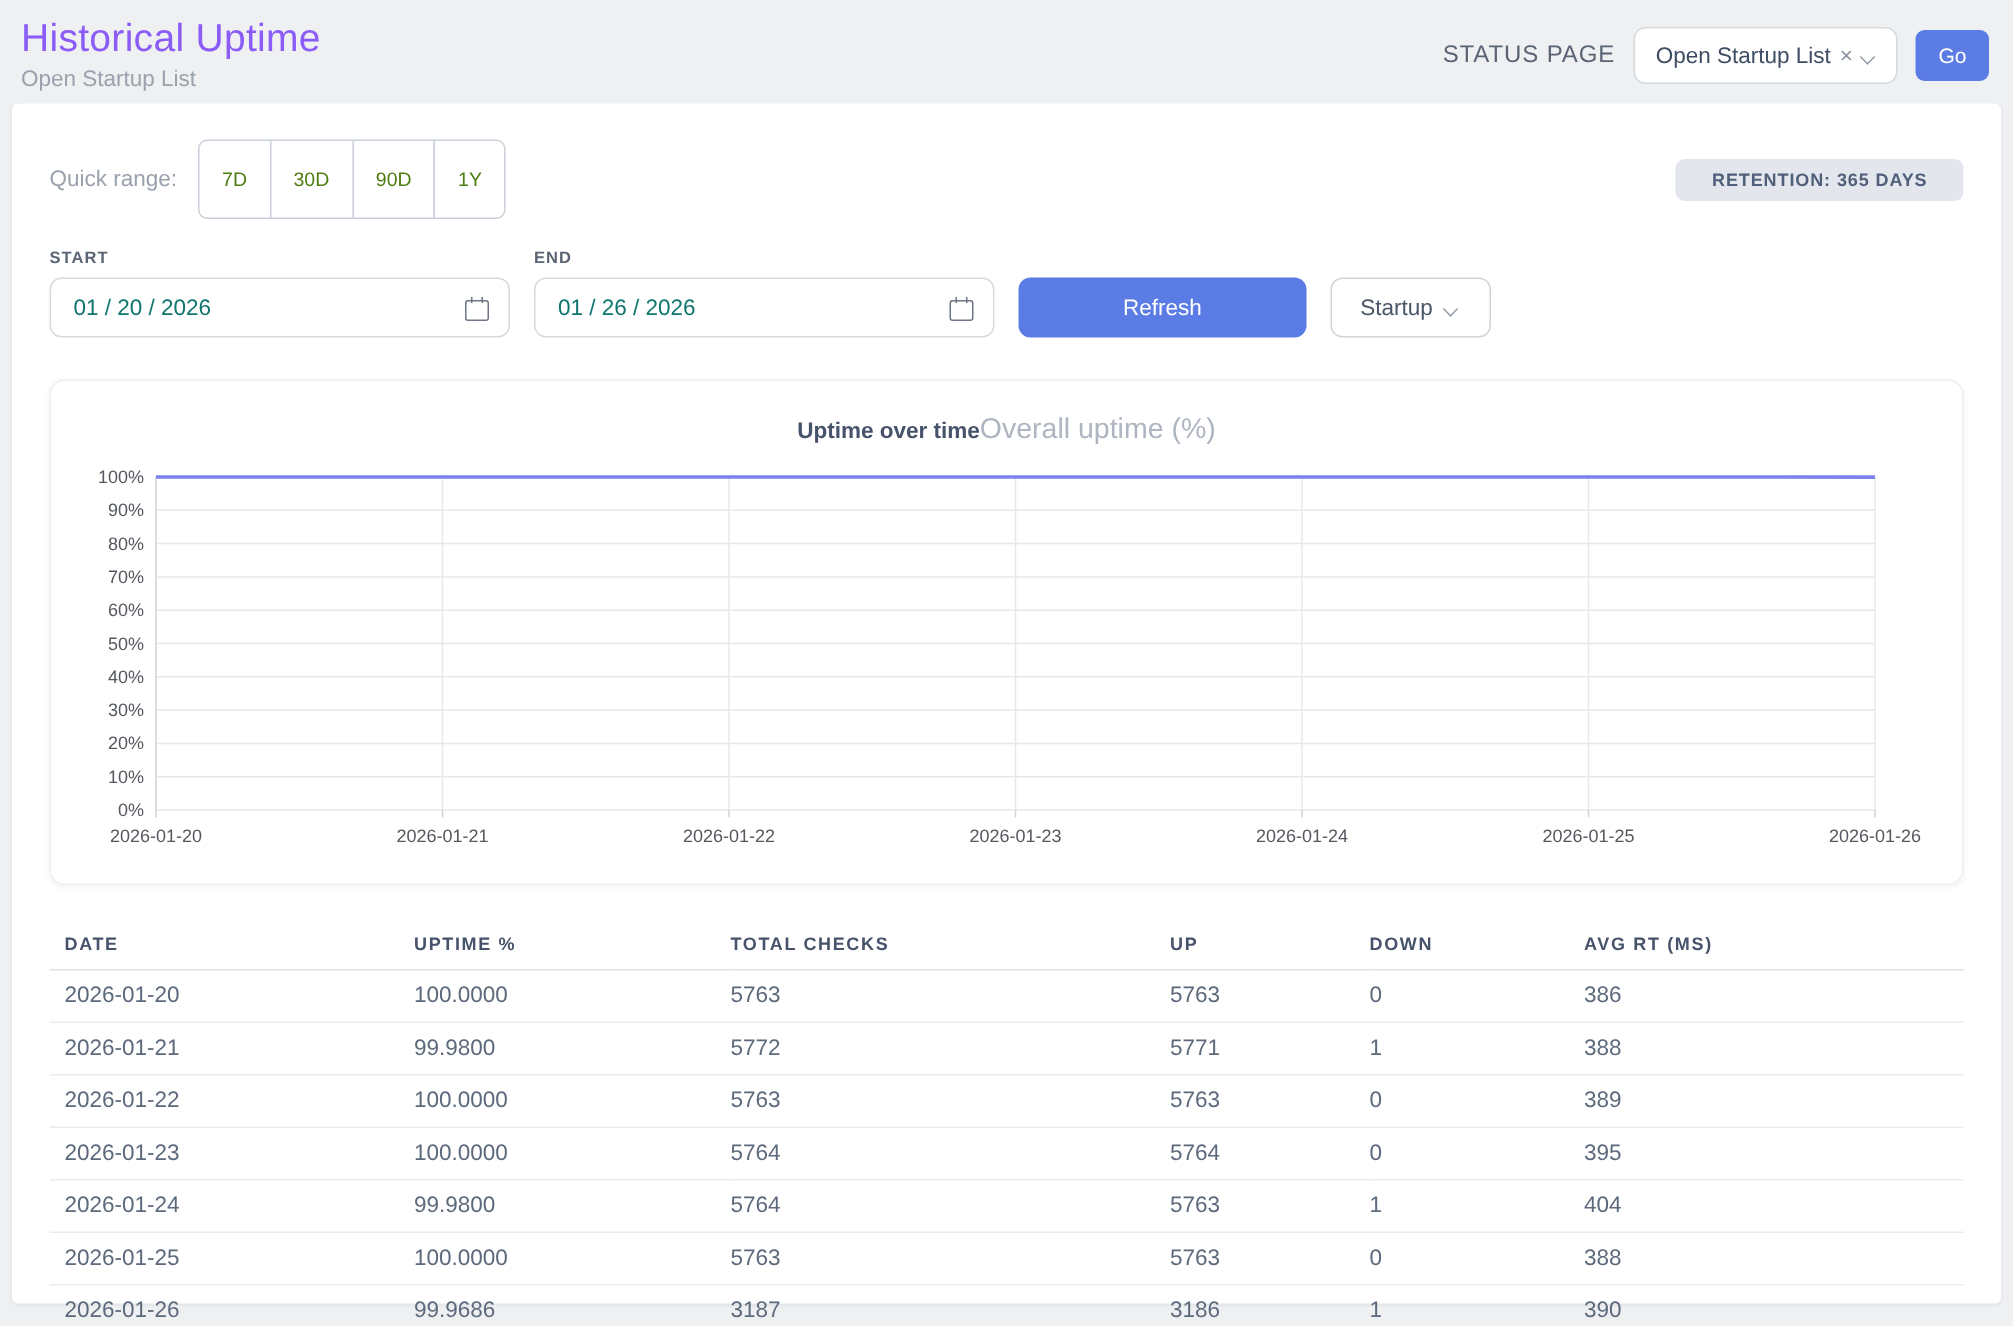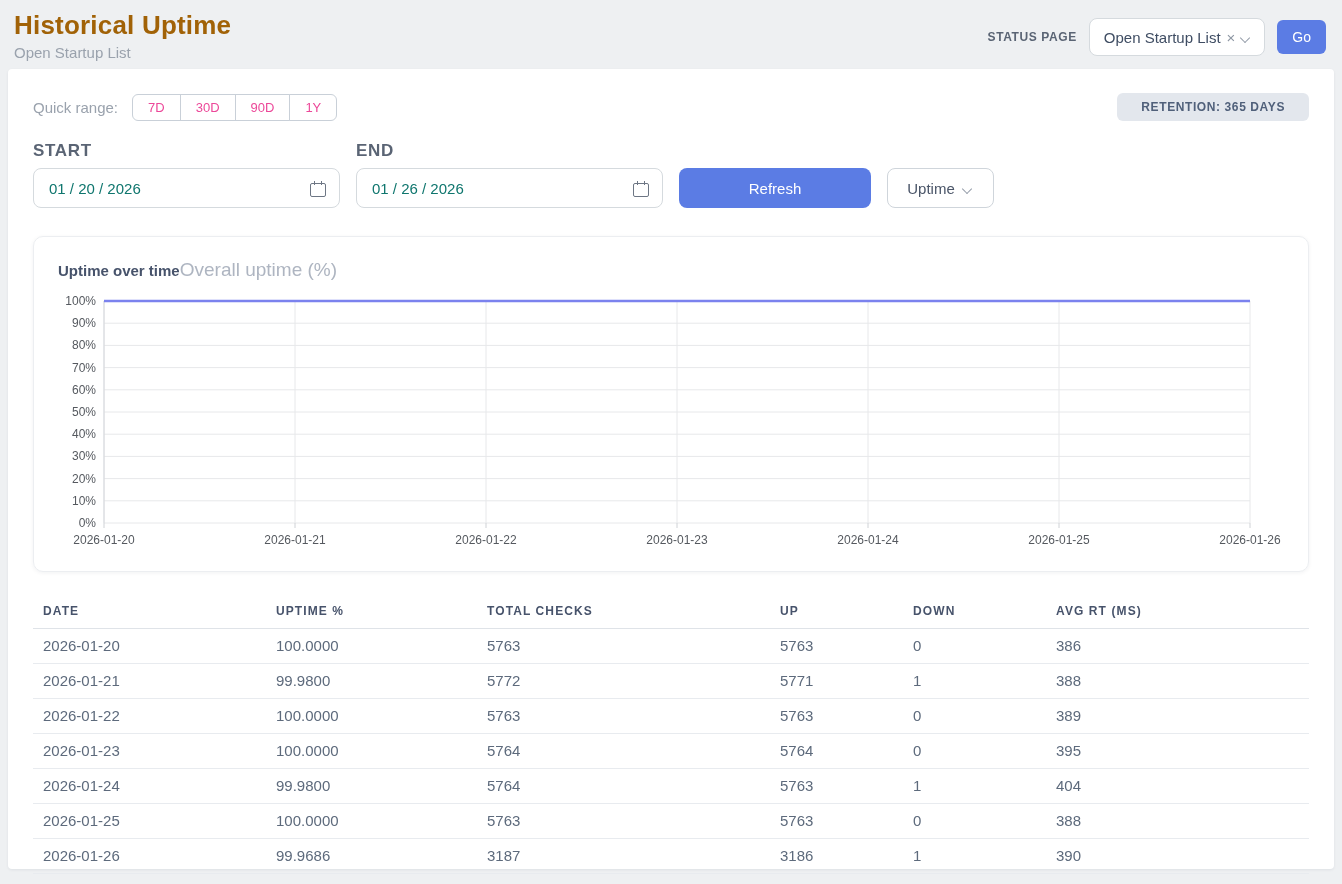--- a/index.html
+++ b/index.html
@@ -9,25 +9,25 @@
     background: #eef0f2;
     color: #3f4d63;
     overflow: hidden;
   }
 
   
   .top-header {
     display: flex; align-items: flex-start; justify-content: space-between;
     padding: 10px 16px 8px 14px;
   }
-  .page-title { font-size: 26px; font-weight: 700; color: #a16207; letter-spacing: 0.2px; }
+  .page-title { font-size: 26px; font-weight: 400; color: #8b5cf6; letter-spacing: 0.2px; }
   .page-subtitle { font-size: 15px; color: #9aa2ad; margin-top: 3px; }
   .header-controls { display: flex; align-items: center; gap: 12px; margin-top: 8px; }
   .status-page-label {
-    font-size: 12px; font-weight: 700; color: #5a6474; letter-spacing: 0.6px;
+    font-size: 16px; font-weight: 400; color: #5a6474; letter-spacing: 0.6px;
   }
   .status-select {
     display: flex; align-items: center; gap: 6px;
     background: #fff; border: 1px solid #d5dade; border-radius: 8px;
     height: 38px; padding: 0 12px 0 14px; cursor: pointer; min-width: 164px;
   }
   .status-select .sel-text { font-size: 15px; color: #3f4d63; }
   .icon-x { color: #8d96a3; font-size: 15px; line-height: 1; }
   .chev { display: inline-block; width: 11px; height: 7px; position: relative; }
   .chev::before {
@@ -47,36 +47,36 @@
     margin: 0 8px; padding: 24px 25px 18px 25px;
     height: 800px;
   }
 
   
   .quick-row { display: flex; align-items: center; justify-content: space-between; }
   .quick-left { display: flex; align-items: center; gap: 14px; }
   .quick-label { font-size: 15px; color: #9aa2ad; }
   .seg-group { display: flex; }
   .seg-btn {
-    background: #fff; border: 1px solid #c9d0d8; color: #ec4899;
-    font-size: 13px; font-family: inherit; padding: 5px 15px; cursor: pointer;
+    background: #fff; border: 1px solid #c9d0d8; color: #4d7c0f;
+    font-size: 13px; font-family: inherit; padding: 18px 15px; cursor: pointer;
     margin-left: -1px; position: relative;
   }
   .seg-btn:first-child { border-radius: 6px 0 0 6px; margin-left: 0; }
   .seg-btn:last-child { border-radius: 0 6px 6px 0; }
   .retention-badge {
     background: #e3e7ed; color: #50607a; font-size: 12px; font-weight: 700;
     letter-spacing: 0.6px; padding: 7px 24px; border-radius: 6px;
   }
 
   
   .filters-row { display: flex; align-items: flex-end; gap: 16px; margin-top: 20px; }
   .field { width: 307px; }
   .field-label {
-    font-size: 17px; font-weight: 700; color: #5a6474; letter-spacing: 0.7px;
+    font-size: 11px; font-weight: 700; color: #5a6474; letter-spacing: 0.7px;
     margin-bottom: 7px; text-transform: uppercase;
   }
   .input-box {
     display: flex; align-items: center; justify-content: space-between;
     background: #fff; border: 1px solid #d5dade; border-radius: 8px;
     height: 40px; padding: 0 13px 0 15px; cursor: pointer;
   }
   .input-box .val { font-size: 15px; color: #0f766e; }
   .cal-icon { width: 16px; height: 15px; position: relative; display: inline-block; }
   .cal-icon::before {
@@ -97,21 +97,21 @@
     color: #4a5568; font-size: 15px; font-family: inherit;
     width: 107px; height: 40px; cursor: pointer;
   }
 
   
   .chart-card {
     border: 1px solid #eceef1; border-radius: 10px;
     box-shadow: 0 1px 4px rgba(20,30,50,0.06);
     margin-top: 28px; padding: 22px 24px 14px 24px;
   }
-  .chart-head { display: flex; align-items: center; justify-content: flex-start; }
+  .chart-head { display: flex; align-items: center; justify-content: center; }
   .chart-title { font-size: 15px; font-weight: 700; color: #47536b; }
   .chart-legend { font-size: 19px; color: #aeb5c1; }
   .chart-wrap { margin-top: 14px; }
 
   
   .uptime-table { width: 100%; border-collapse: collapse; margin-top: 24px; }
   .uptime-table th {
     text-align: left; font-size: 12px; font-weight: 700; color: #47536b;
     letter-spacing: 1.1px; padding: 8px 0 10px 0;
     border-bottom: 1px solid #dfe3e8;
@@ -170,21 +170,21 @@
     </div>
     <div class="field">
       <div class="field-label">END</div>
       <div class="input-box">
         <span class="val">01 / 26 / 2026</span>
         <span class="cal-icon"></span>
       </div>
     </div>
     <button class="btn-refresh">Refresh</button>
     <button class="btn-export">
-      <span>Uptime</span>
+      <span>Startup</span>
       <span class="chev"></span>
     </button>
   </div>
 
   <section class="chart-card">
     <div class="chart-head">
       <span class="chart-title">Uptime over time</span>
       <span class="chart-legend">Overall uptime (%)</span>
     </div>
     <div class="chart-wrap">

